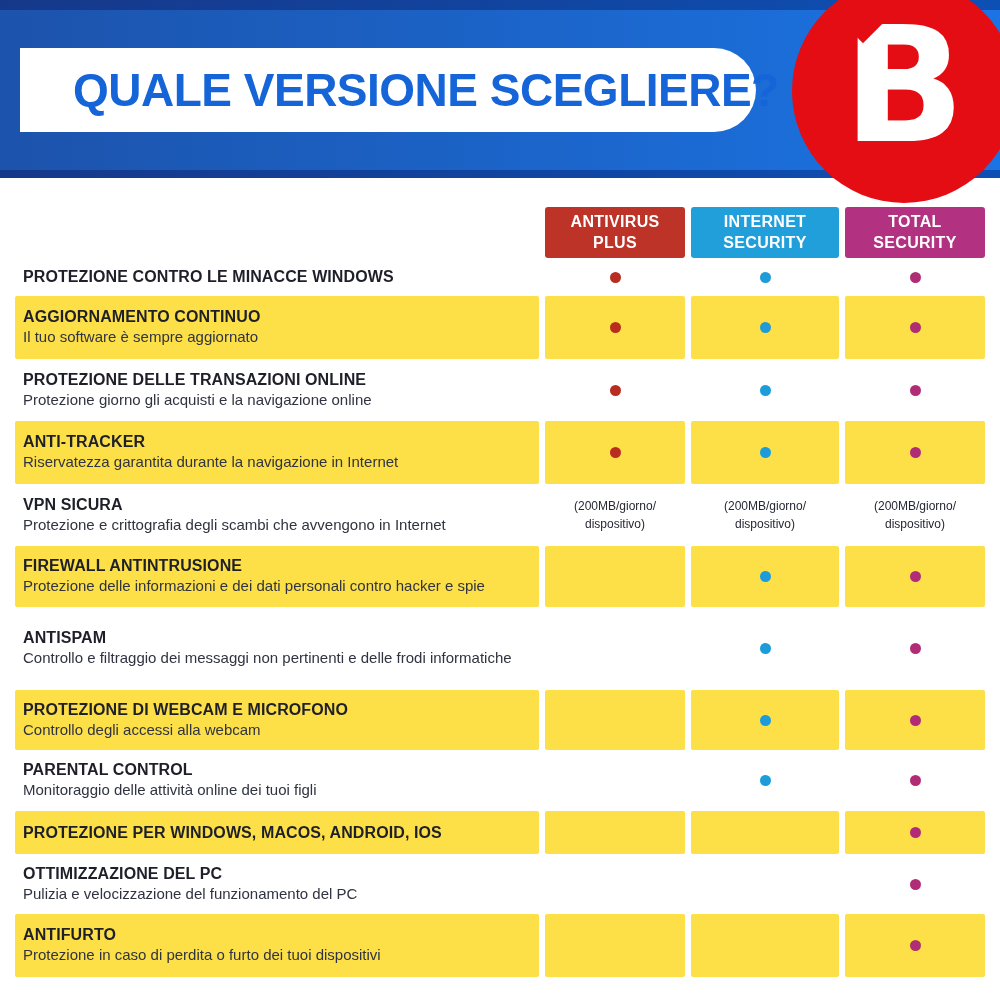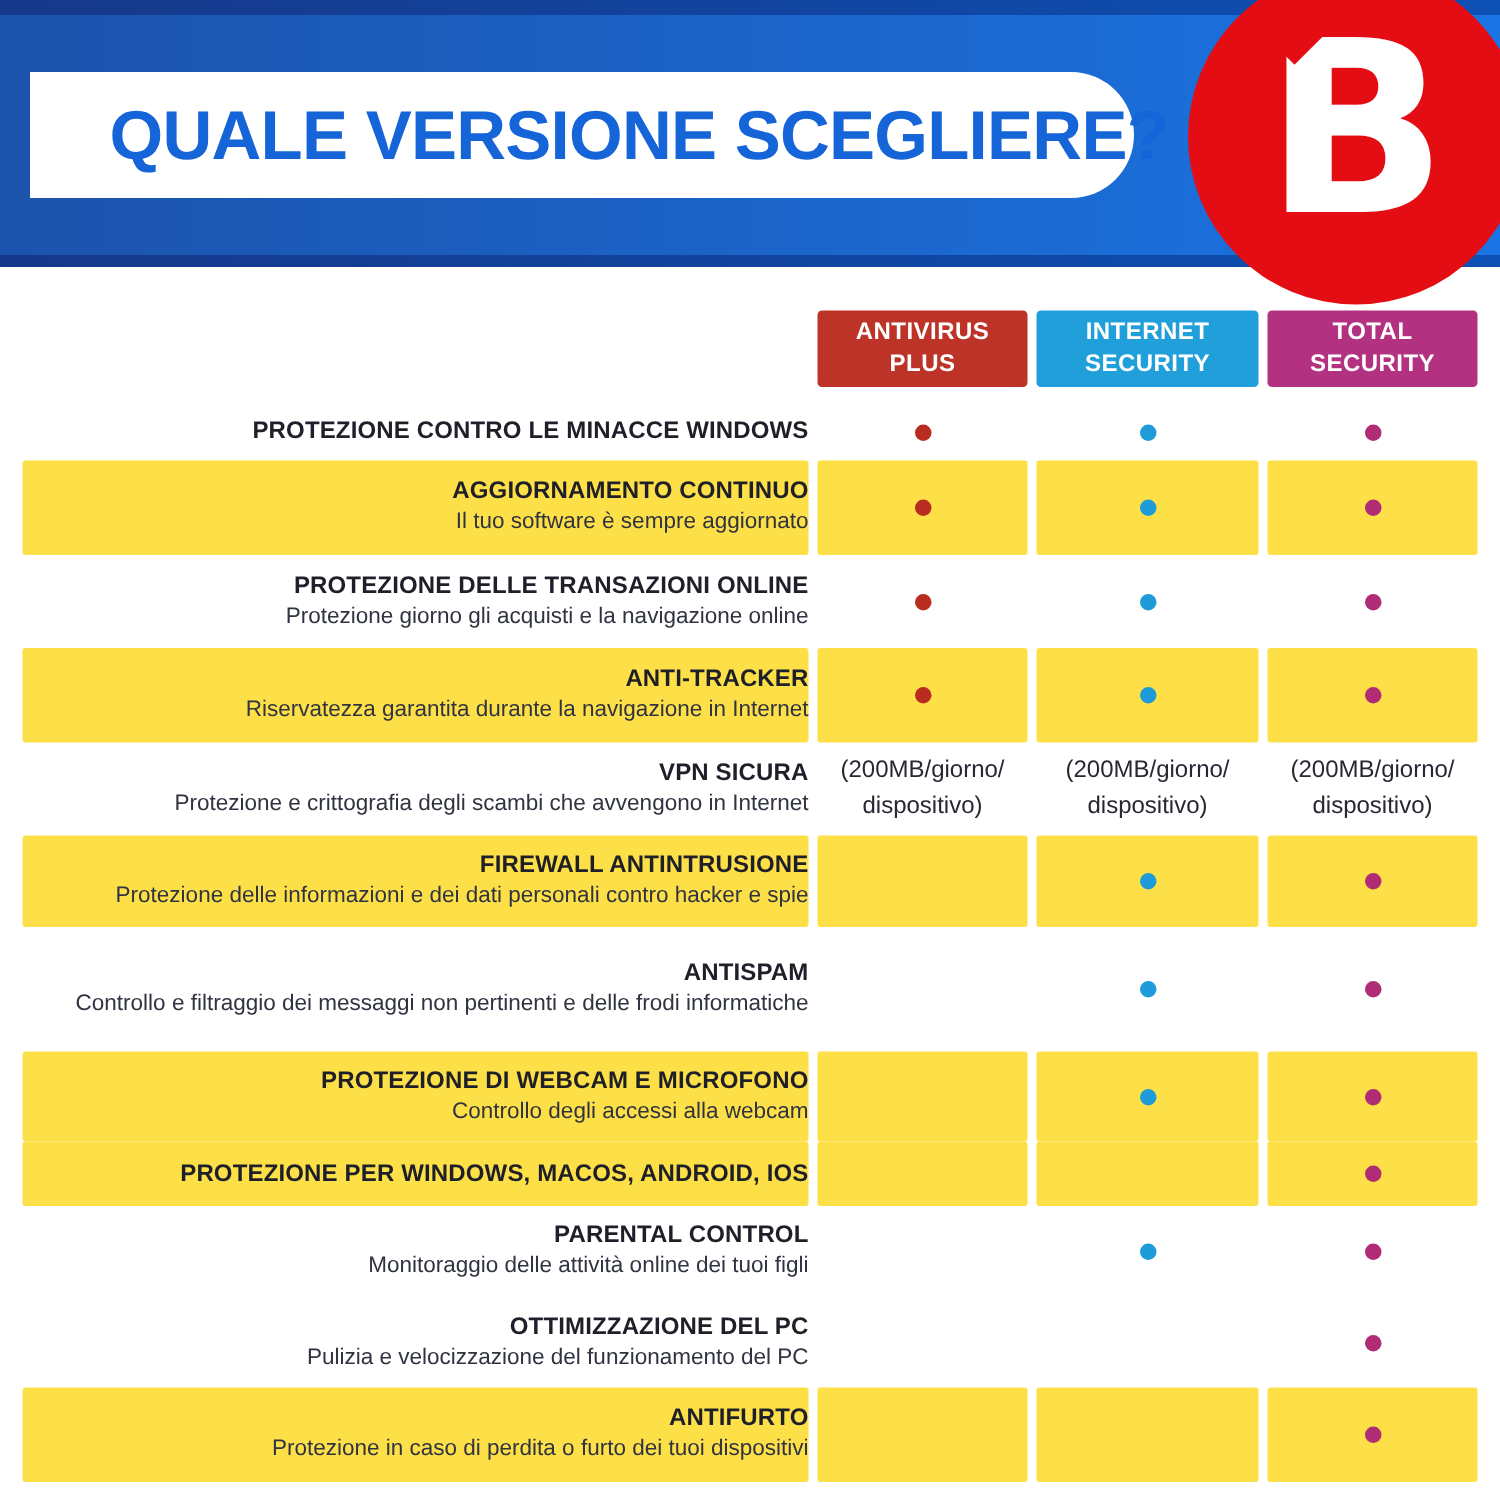--- a/index.html
+++ b/index.html
@@ -19,36 +19,36 @@
   
   .logo { position:absolute; left:792px; top:-21px; width:224px; height:224px;
     border-radius:50%; background:#e40d13; display:flex; align-items:center;
     justify-content:center; overflow:hidden; }
   .logo-b { color:#ffffff; font-size:160px; font-weight:bold; line-height:1;
     margin-top:-10px; font-family:"DejaVu Sans", sans-serif; }
   .logo-notch { position:absolute; left:56px; top:28px; width:30px; height:30px;
     background:#e40d13; transform:rotate(45deg); }
   
   .table { position:absolute; left:15px; top:207px; width:970px; }
-  .hrow { display:flex; height:51px; margin-bottom:11px; }
-  .feature { width:524px; margin-right:6px; box-sizing:border-box;align-items:flex-end; }
+  .hrow { display:flex; height:51px; margin-bottom:0; }
+  .feature { width:524px; margin-right:6px; box-sizing:border-box; }
   .cell { width:140px; margin-right:6px; box-sizing:border-box; }
   .cell.c2 { width:148px; }
   .cell.c3 { margin-right:0; }
   .hdr { border-radius:3px; color:#ffffff; font-weight:bold; font-size:16px;
     line-height:1.3; display:flex; flex-direction:column; align-items:center;
     justify-content:center; letter-spacing:0.3px; text-align:center; }
   .t-row { display:flex; }
   .t-row .feature { display:flex; flex-direction:column; justify-content:center;
     padding-left:8px; border-radius:2px; }
   .t-title { font-size:16px; font-weight:bold; color:#1e1f29; letter-spacing:0.1px; }
   .t-sub { font-size:15px; color:#303340; margin-top:2px; line-height:1.25; }
   .t-row .cell { display:flex; flex-direction:column; align-items:center;
     justify-content:center; border-radius:2px; text-align:center;
-    font-size:16px; color:#262834; line-height:1.5; }
+    font-size:12px; color:#262834; line-height:1.5; }
   .shaded { background:#fde047; }
   .dot { width:11px; height:11px; border-radius:50%; }
 </style>
 </head>
 <body>
 
 <div class="frame">
 
   <div class="banner">
     <div class="banner-core"></div>
@@ -188,43 +188,43 @@
             <div class="t-sub">Controllo degli accessi alla webcam</div>
           </div>
           <div class="cell c1 shaded"></div>
           <div class="cell c2 shaded">
             <span class="dot" style="background: rgb(30, 156, 217);"></span>
           </div>
           <div class="cell c3 shaded">
             <span class="dot" style="background: rgb(176, 45, 117);"></span>
           </div>
         </div>
-        <div class="t-row" style="height: 43px;">
-          <div class="feature shaded">
-            <div class="t-title">PROTEZIONE PER WINDOWS, MACOS, ANDROID, IOS</div>
-          </div>
-          <div class="cell c1 shaded"></div>
-          <div class="cell c2 shaded"></div>
-          <div class="cell c3 shaded">
-            <span class="dot" style="background: rgb(176, 45, 117);"></span>
-          </div>
-        </div>
         <div class="t-row" style="height: 61px;">
           <div class="feature">
             <div class="t-title">PARENTAL CONTROL</div>
             <div class="t-sub">Monitoraggio delle attività online dei tuoi figli</div>
           </div>
           <div class="cell c1"></div>
           <div class="cell c2">
             <span class="dot" style="background: rgb(30, 156, 217);"></span>
           </div>
           <div class="cell c3">
             <span class="dot" style="background: rgb(176, 45, 117);"></span>
           </div>
         </div>
+        <div class="t-row" style="height: 43px;">
+          <div class="feature shaded">
+            <div class="t-title">PROTEZIONE PER WINDOWS, MACOS, ANDROID, IOS</div>
+          </div>
+          <div class="cell c1 shaded"></div>
+          <div class="cell c2 shaded"></div>
+          <div class="cell c3 shaded">
+            <span class="dot" style="background: rgb(176, 45, 117);"></span>
+          </div>
+        </div>
         <div class="t-row" style="height: 60px;">
           <div class="feature">
             <div class="t-title">OTTIMIZZAZIONE DEL PC</div>
             <div class="t-sub">Pulizia e velocizzazione del funzionamento del PC</div>
           </div>
           <div class="cell c1"></div>
           <div class="cell c2"></div>
           <div class="cell c3">
             <span class="dot" style="background: rgb(176, 45, 117);"></span>
           </div>

